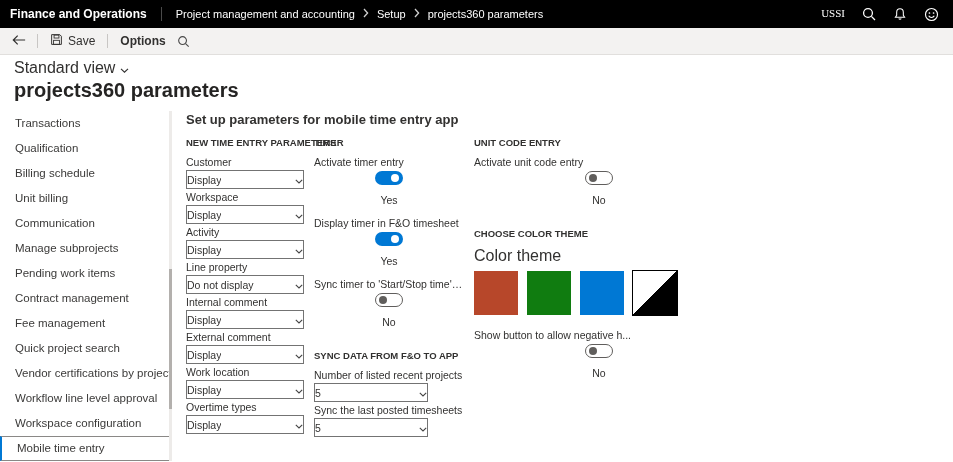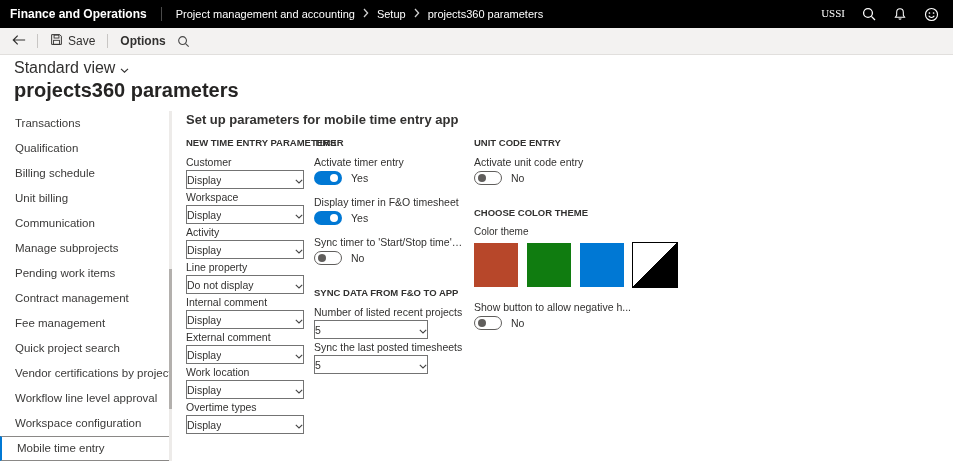--- a/index.html
+++ b/index.html
@@ -48,30 +48,30 @@
   .group-header { font-size:9.5px; font-weight:bold; color:#323130; margin-bottom:8px; white-space:nowrap; }
   .group-header.spaced { margin-top:22px; }
 
   .field { margin-bottom:2px; }
   .field-label { display:block; font-size:10.5px; line-height:12px; margin-bottom:2px; color:#323130; white-space:nowrap; overflow:hidden; text-overflow:ellipsis; }
   .combobox { height:19px; width:100%; border:1px solid #737373; border-radius:0; background:#fff; display:flex; align-items:center; justify-content:space-between; padding:0 0; font-size:10.5px; cursor:pointer; }
   .col2 .combobox { width:114px; }
   .combo-value { white-space:nowrap; overflow:hidden; }
 
   .toggle-field { margin-bottom:11px; }
-  .toggle-row { display:flex; align-items:center; gap:9px; margin-top:3px; }
+  .toggle-row { display:flex; align-items:center; gap:9px; margin-top:3px;flex-direction:column; }
   .toggle { width:28px; height:14px; border-radius:8px; position:relative; cursor:pointer; flex-shrink:0; }
   .toggle .knob { width:8px; height:8px; border-radius:50%; position:absolute; top:3px; }
   .toggle.on { background:#0078d4; }
   .toggle.on .knob { background:#fff; right:4px; }
   .toggle:not(.on) { background:#fff; border:1px solid #605e5c; }
   .toggle:not(.on) .knob { background:#605e5c; left:3px; top:2px; }
   .toggle-state { font-size:10.5px; color:#323130; }
 
-  .theme-label { font-size:10px; margin:1px 0 6px; }
+  .theme-label { font-size:16px; margin:1px 0 6px; }
   .swatches { display:flex; gap:9px; margin-bottom:4px; }
   .swatch { width:44px; height:44px; cursor:pointer; }
   .swatch.selected { outline:1px solid #000; }
   .negative-block { margin-top:14px; }
 </style>
 </head>
 <body>
 
 <div class="app">
 

